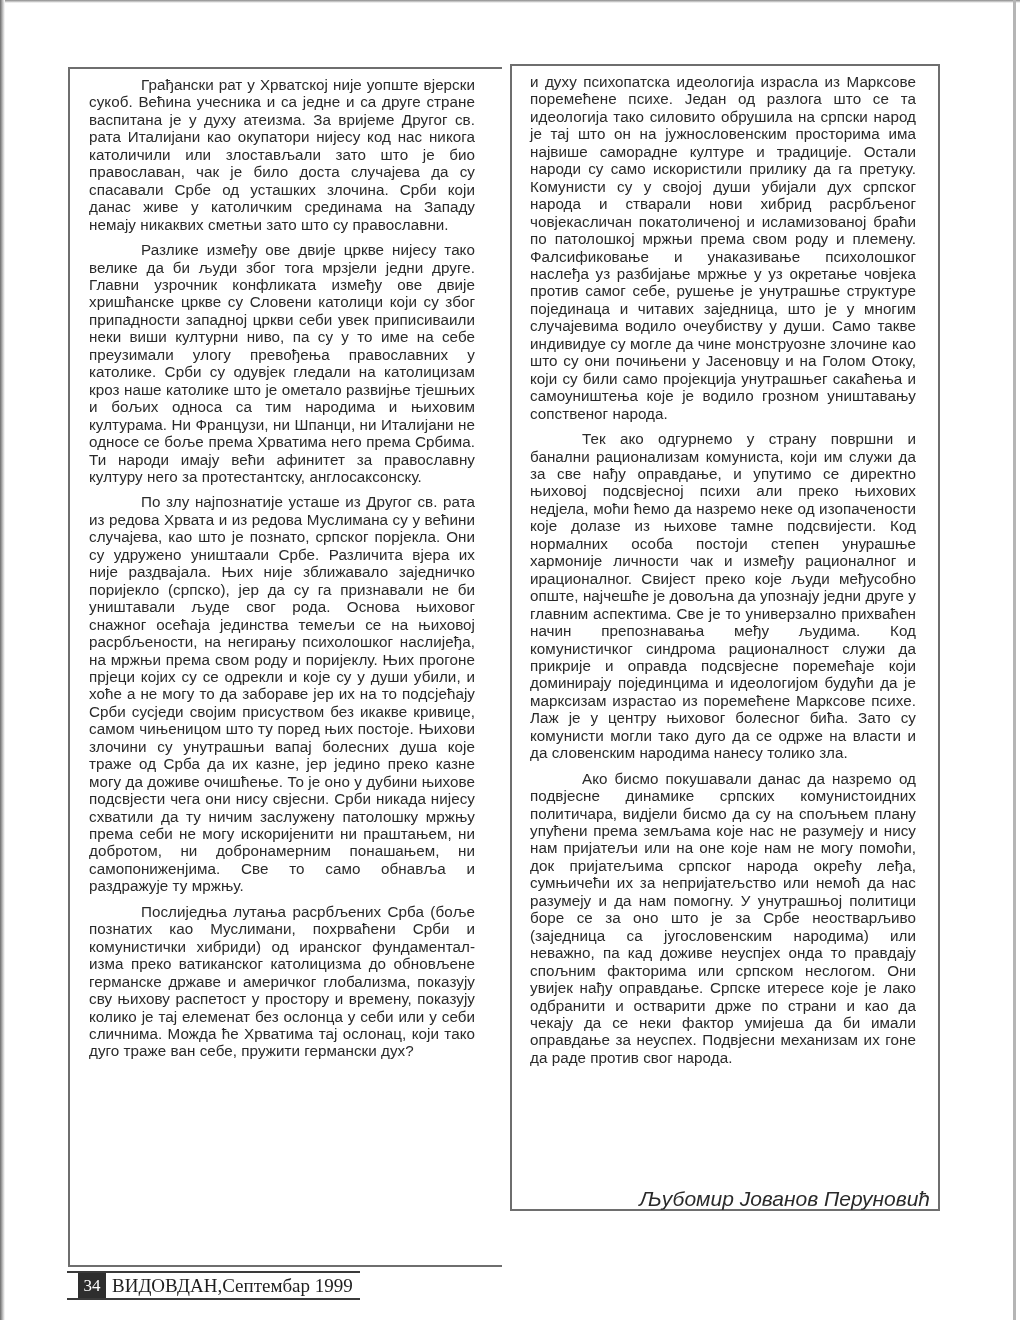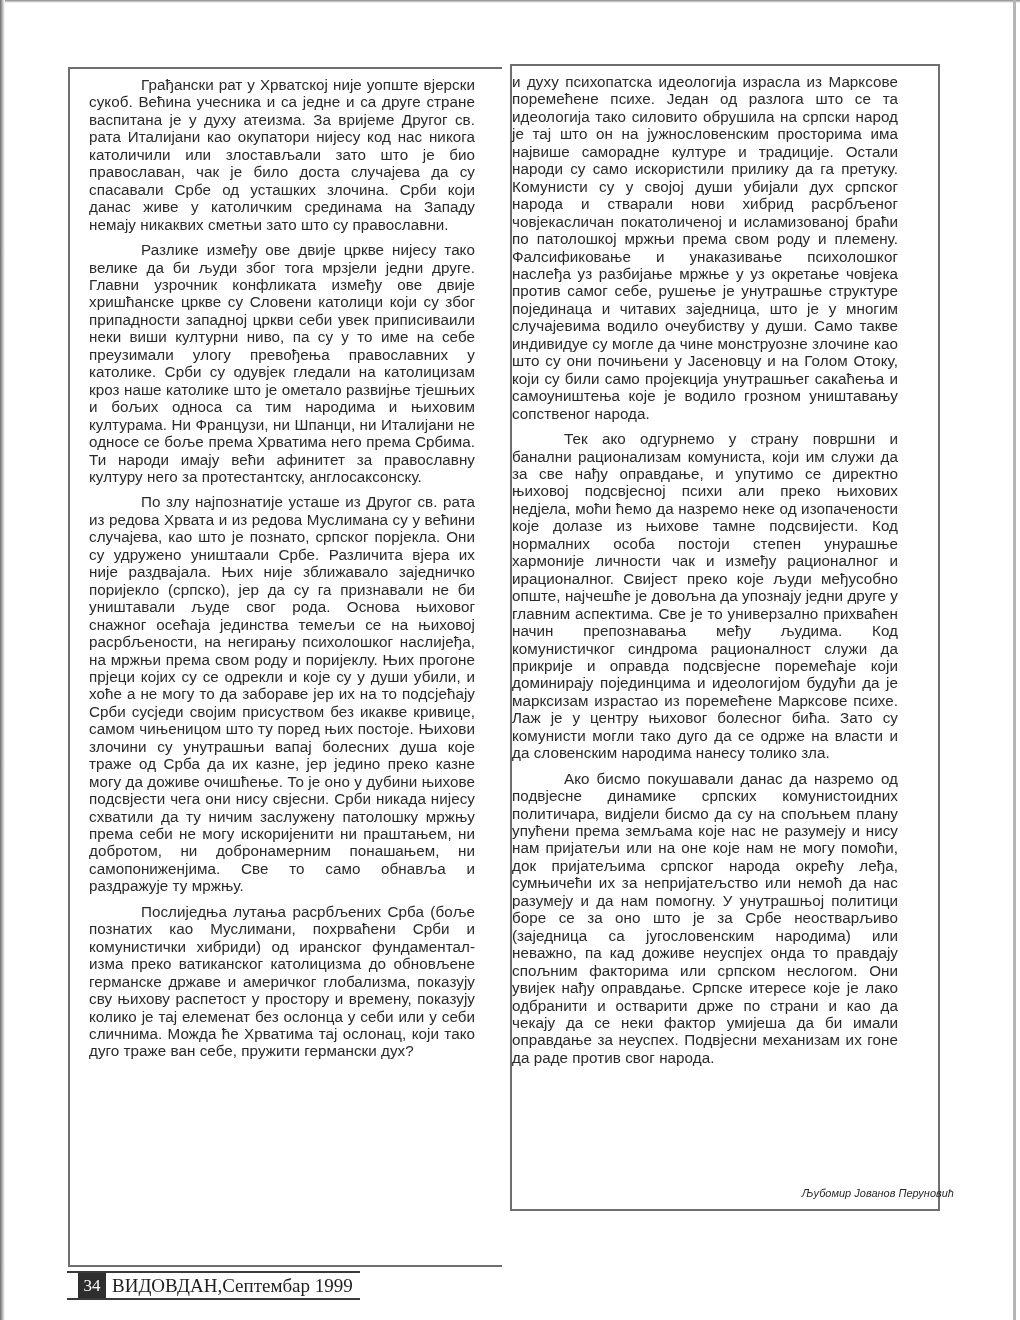--- a/index.html
+++ b/index.html
@@ -24,26 +24,26 @@
   .box {
     position: absolute; border: 2px solid #6e6e6e; box-sizing: border-box; background: #fff;
   }
   .box-left { left: 68px; top: 67px; width: 434px; height: 1200px; border-right: none; }
   .box-right { left: 510px; top: 64px; width: 430px; height: 1147px; }
   .col {
     position: absolute; font-size: 15.2px; line-height: 17.45px; text-align: justify;
     letter-spacing: 0.05px;
   }
   .col-left { left: 81px; top: 68px; width: 402px; }
-  .col-right { left: 504px; top: 65px; width: 402px; }
+  .col-right { left: 522px; top: 65px; width: 402px; }
   .col p { margin: 8px; text-indent: 0; }
   .col p.indent { text-indent: 52px; }
   .signature {
-    position: absolute; left: 552px; top: 1187px; width: 402px; text-align: right;
-    font-style: italic; font-size: 11px;
+    position: absolute; left: 528px; top: 1187px; width: 402px; text-align: right;
+    font-style: italic; font-size: 21px;
   }
   .footer {
     position: absolute; left: 67px; top: 1271px; height: 25px; width: 282px;
     border-top: 2px solid #3a3a3a; border-bottom: 2px solid #3a3a3a;
     display: flex; align-items: center; padding-left: 11px;
   }
   .page-num {
     background: #2e2e2e; color: #fff; height: 25px; width: 28px;
     display: flex; align-items: center; justify-content: center;
     font-family: "Liberation Serif", "DejaVu Serif", serif; font-size: 17px;

